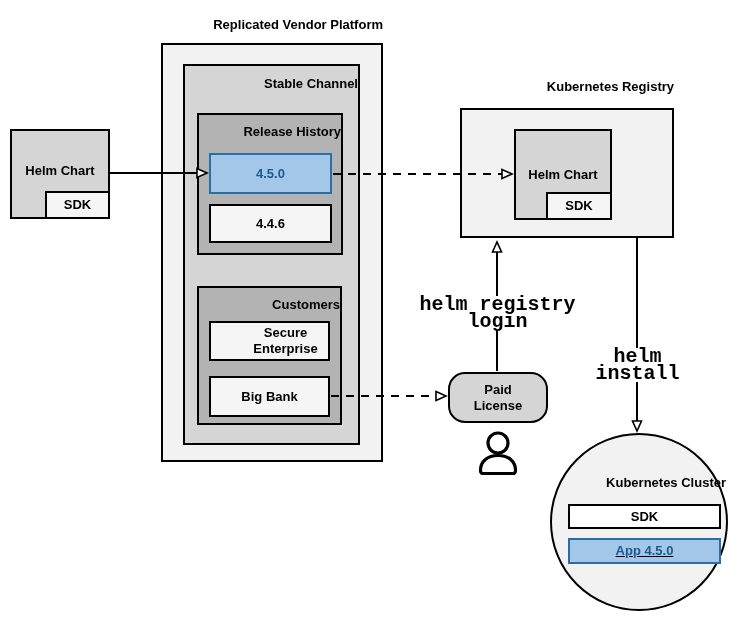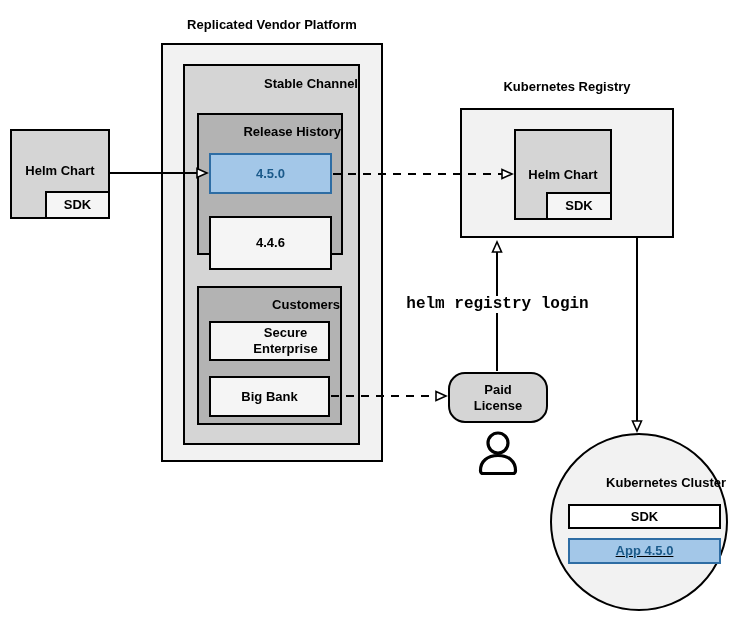--- a/index.html
+++ b/index.html
@@ -12,25 +12,25 @@
   .fill-med{background:#d5d5d5;}
   .fill-dark{background:#b3b3b3;}
   .fill-item{background:#f5f5f5;}
   .fill-white{background:#ffffff;}
   .fill-blue{background:#a3c7e8;border-color:#2e6da4;}
   .lbl{
     font-weight:bold;font-size:13px;color:#000;text-align:center;line-height:16px;
   }
   .blue-txt{color:#1b5a8a;}
   .center{display:flex;align-items:center;justify-content:center;}
-  .title-abs{position:absolute;text-align:center;}
+  .title-abs{position:absolute;text-align:right;}
   .container-title{position:absolute;left:0;right:0;text-align:right;}
   .mono{
     position:absolute;font-family:"Liberation Mono","DejaVu Sans Mono",monospace;
-    font-weight:bold;font-size:16px;color:#000;text-align:center;background:#ffffff;
+    font-weight:bold;font-size:20px;color:#000;text-align:center;background:#ffffff;
     line-height:17px;z-index:6;
   }
   .overlay{position:absolute;left:0;top:0;z-index:5;pointer-events:none;}
   .circle{border-radius:50%;}
 </style>
 </head>
 <body>
 
 <div class="canvas">
 
@@ -47,21 +47,21 @@
   <div class="box fill-med" style="left:183px;top:64px;width:177px;height:381px;">
     <div class="container-title lbl" style="top:10px;">Stable Channel</div>
   </div>
 
   <div class="box fill-dark" style="left:197px;top:113px;width:146px;height:142px;">
     <div class="container-title lbl" style="top:9px;">Release History</div>
   </div>
   <div class="box fill-blue center" style="left:209px;top:153px;width:123px;height:41px;">
     <span class="lbl blue-txt">4.5.0</span>
   </div>
-  <div class="box fill-item center" style="left:209px;top:216px;width:123px;height:54px;">
+  <div class="box fill-item center" style="left:209px;top:204px;width:123px;height:39px;">
     <span class="lbl">4.4.6</span>
   </div>
 
   <div class="box fill-dark" style="left:197px;top:286px;width:145px;height:139px;">
     <div class="container-title lbl" style="top:9px;">Customers</div>
   </div>
   <div class="box fill-item center" style="left:209px;top:321px;width:121px;height:40px;padding-left:32px;">
     <span class="lbl" style="width:80px;">Secure Enterprise</span>
   </div>
   <div class="box fill-item center" style="left:209px;top:376px;width:121px;height:41px;">
@@ -86,20 +86,21 @@
     <div class="container-title lbl" style="top:40px;">Kubernetes Cluster</div>
   </div>
   <div class="box fill-white center" style="left:568px;top:504px;width:153px;height:25px;">
     <span class="lbl">SDK</span>
   </div>
   <div class="box fill-blue center" style="left:568px;top:538px;width:153px;height:26px;text-decoration:underline;">
     <span class="lbl blue-txt">App 4.5.0</span>
   </div>
 
   <div class="mono" style="left:400px;top:296px;width:195px;">helm registry login</div>
+  <div class="mono" style="left:570px;top:348px;width:135px;">helm install</div>
 
   <svg class="overlay" width="747" height="634" viewBox="0 0 747 634">
     <defs>
       <marker id="arrow" markerUnits="userSpaceOnUse" markerWidth="14" markerHeight="13" refX="11.5" refY="6" orient="auto">
         <path d="M 1.5 1.5 L 11.5 6 L 1.5 10.5 Z" fill="#ffffff" stroke="#000000" stroke-width="1.6"></path>
       </marker>
     </defs>
 
     <line x1="110" y1="173" x2="207" y2="173" stroke="#000" stroke-width="2" marker-end="url(#arrow)"></line>
 

